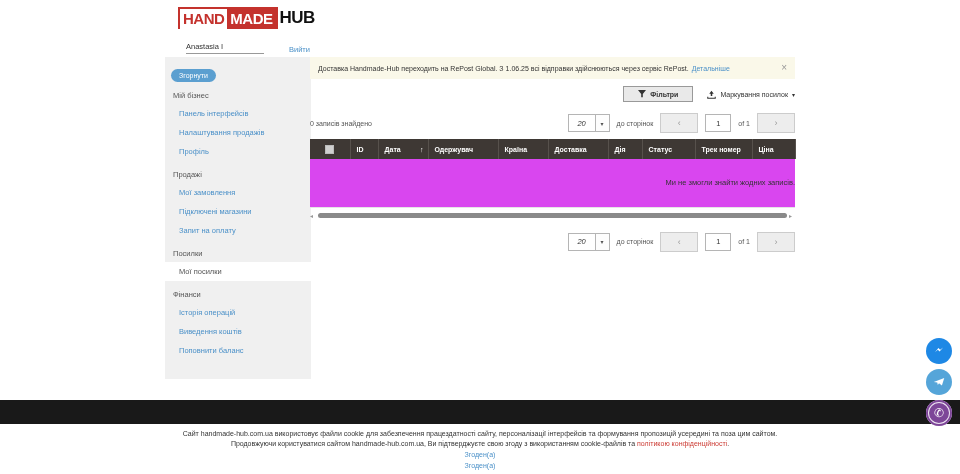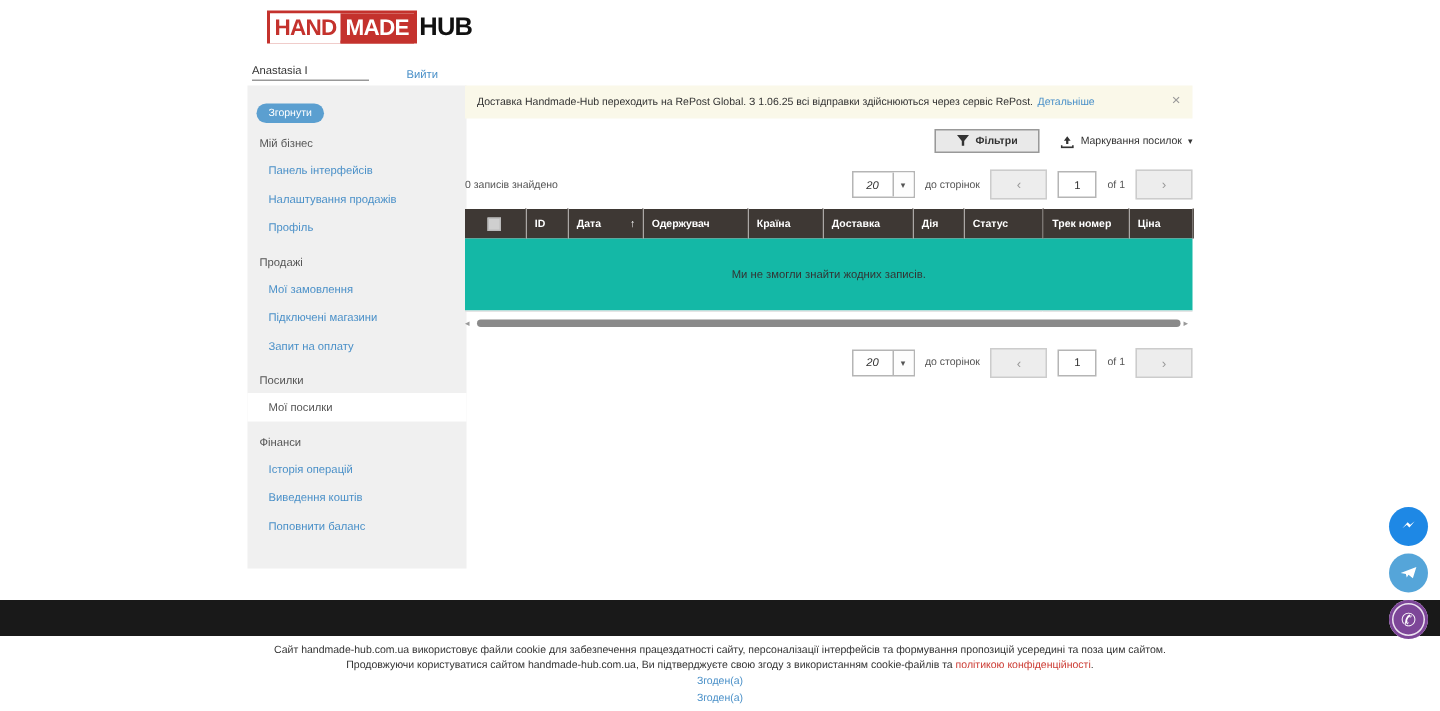--- a/index.html
+++ b/index.html
@@ -11,21 +11,21 @@
   .topbar { position:absolute; top:0; left:0; width:960px; height:36px; background:#fff; }
   .logo { position:absolute; left:178px; top:6px; display:flex; align-items:center; height:24px; }
   .logo-box { display:flex; border:2px solid #c4322d; height:22px; align-items:flex-start; }
   .logo-hand { color:#c4322d; background:#fff; font-weight:bold; font-size:15px; letter-spacing:-0.5px; padding:1px 3px; line-height:18px; }
   .logo-made { color:#fff; background:#c4322d; font-weight:bold; font-size:15px; letter-spacing:-0.5px; padding:1px 3px; line-height:18px; }
   .logo-hub { color:#111; font-weight:bold; font-size:17px; letter-spacing:-0.5px; padding-left:2px; }
   .topnav { position:absolute; left:365px; top:0; height:36px; display:flex; align-items:center; gap:24px; }
   .topnav a { font-size:7.5px; font-weight:bold; color:#222; text-decoration:none; letter-spacing:0.4px; white-space:nowrap; }
 
   
-  .user-row { position:absolute; left:168px; top:42px; width:124px; display:flex; justify-content:space-between; align-items:flex-end; }
+  .user-row { position:absolute; left:186px; top:42px; width:124px; display:flex; justify-content:space-between; align-items:flex-end; }
   .user-name { font-size:7.5px; color:#333; border:none; border-bottom:1px solid #999; width:78px; background:transparent; outline:none; font-family:inherit; padding-bottom:2px; }
   .logout-link { font-size:7.5px; color:#4a90c8; text-decoration:none; }
   .sidebar { position:absolute; left:165px; top:57px; width:146px; height:322px; background:#f0f0f0; padding-top:7px; }
   .collapse-btn { display:inline-block; margin-left:6px; background:#5b9fd0; color:#fff; border:none; border-radius:9px; font-size:7px; padding:3px 8px; cursor:pointer; font-family:inherit; }
   .side-section-title { font-size:7.5px; color:#555; padding:9px 0 4px 8px; }
   .side-item { display:block; font-size:7.5px; color:#4a90c8; text-decoration:none; padding:5px 0 5px 14px; }
   .side-item.active { background:#fff; color:#555; }
 
   
   .main { position:absolute; left:310px; top:57px; width:485px; }
@@ -46,21 +46,21 @@
   .pagesize-value { width:26px; display:flex; align-items:center; justify-content:center; font-size:7.5px; color:#333;font-style:italic; }
   .pagesize-caret { width:14px; border-left:1px solid #b5b5b5; display:flex; align-items:center; justify-content:center; font-size:6px; color:#555; cursor:pointer; background:#fdfdfd; }
   .pager-label { font-size:7px; color:#555; }
   .pager-btn { width:38px; height:20px; background:#ededed; border:1px solid #ccc; color:#999; font-size:9px; display:flex; align-items:center; justify-content:center; cursor:pointer; font-family:inherit; }
   .page-input { width:26px; height:18px; border:1px solid #b5b5b5; text-align:center; font-size:7.5px; color:#333; font-family:inherit; outline:none; }
 
   .grid { margin-top:6px; width:485px; border-collapse:collapse; table-layout:fixed; }
   .grid th { background:#3e3834; color:#fff; font-size:7px; font-weight:bold; text-align:left; height:20px; padding:0 0 0 6px; border-right:1px solid #57514c; white-space:nowrap; overflow:hidden; }
   .grid th.check-col { text-align:center; padding:0; }
   .grid th .sort { float:right; margin-right:4px; font-size:7px; }
-  .grid td.empty-cell { background:#14b8a6; height:48px; text-align:center; font-size:7.5px; color:#333; border-bottom:1px solid #e5e5e5; }
+  .grid td.empty-cell { background:#d946ef; height:48px; text-align:right; font-size:7.5px; color:#333; border-bottom:1px solid #e5e5e5; }
   .hdr-checkbox { display:inline-block; width:9px; height:9px; background:#cfcfcf; border:1px solid #bbb; vertical-align:middle; cursor:pointer; }
 
   .hscroll { margin-top:4px; display:flex; align-items:center; height:8px; }
   .hscroll-arrow { font-size:6px; color:#999; width:6px; line-height:8px; }
   .hscroll-bar { flex:1; height:5px; background:#8a8a8a; border-radius:3px; margin:0 2px; cursor:grab; }
 
   .bottom-pager { margin-top:12px; display:flex; justify-content:flex-end; }
 
   
   .dark-band { position:absolute; left:0; top:400px; width:960px; height:24px; background:#191919; }

